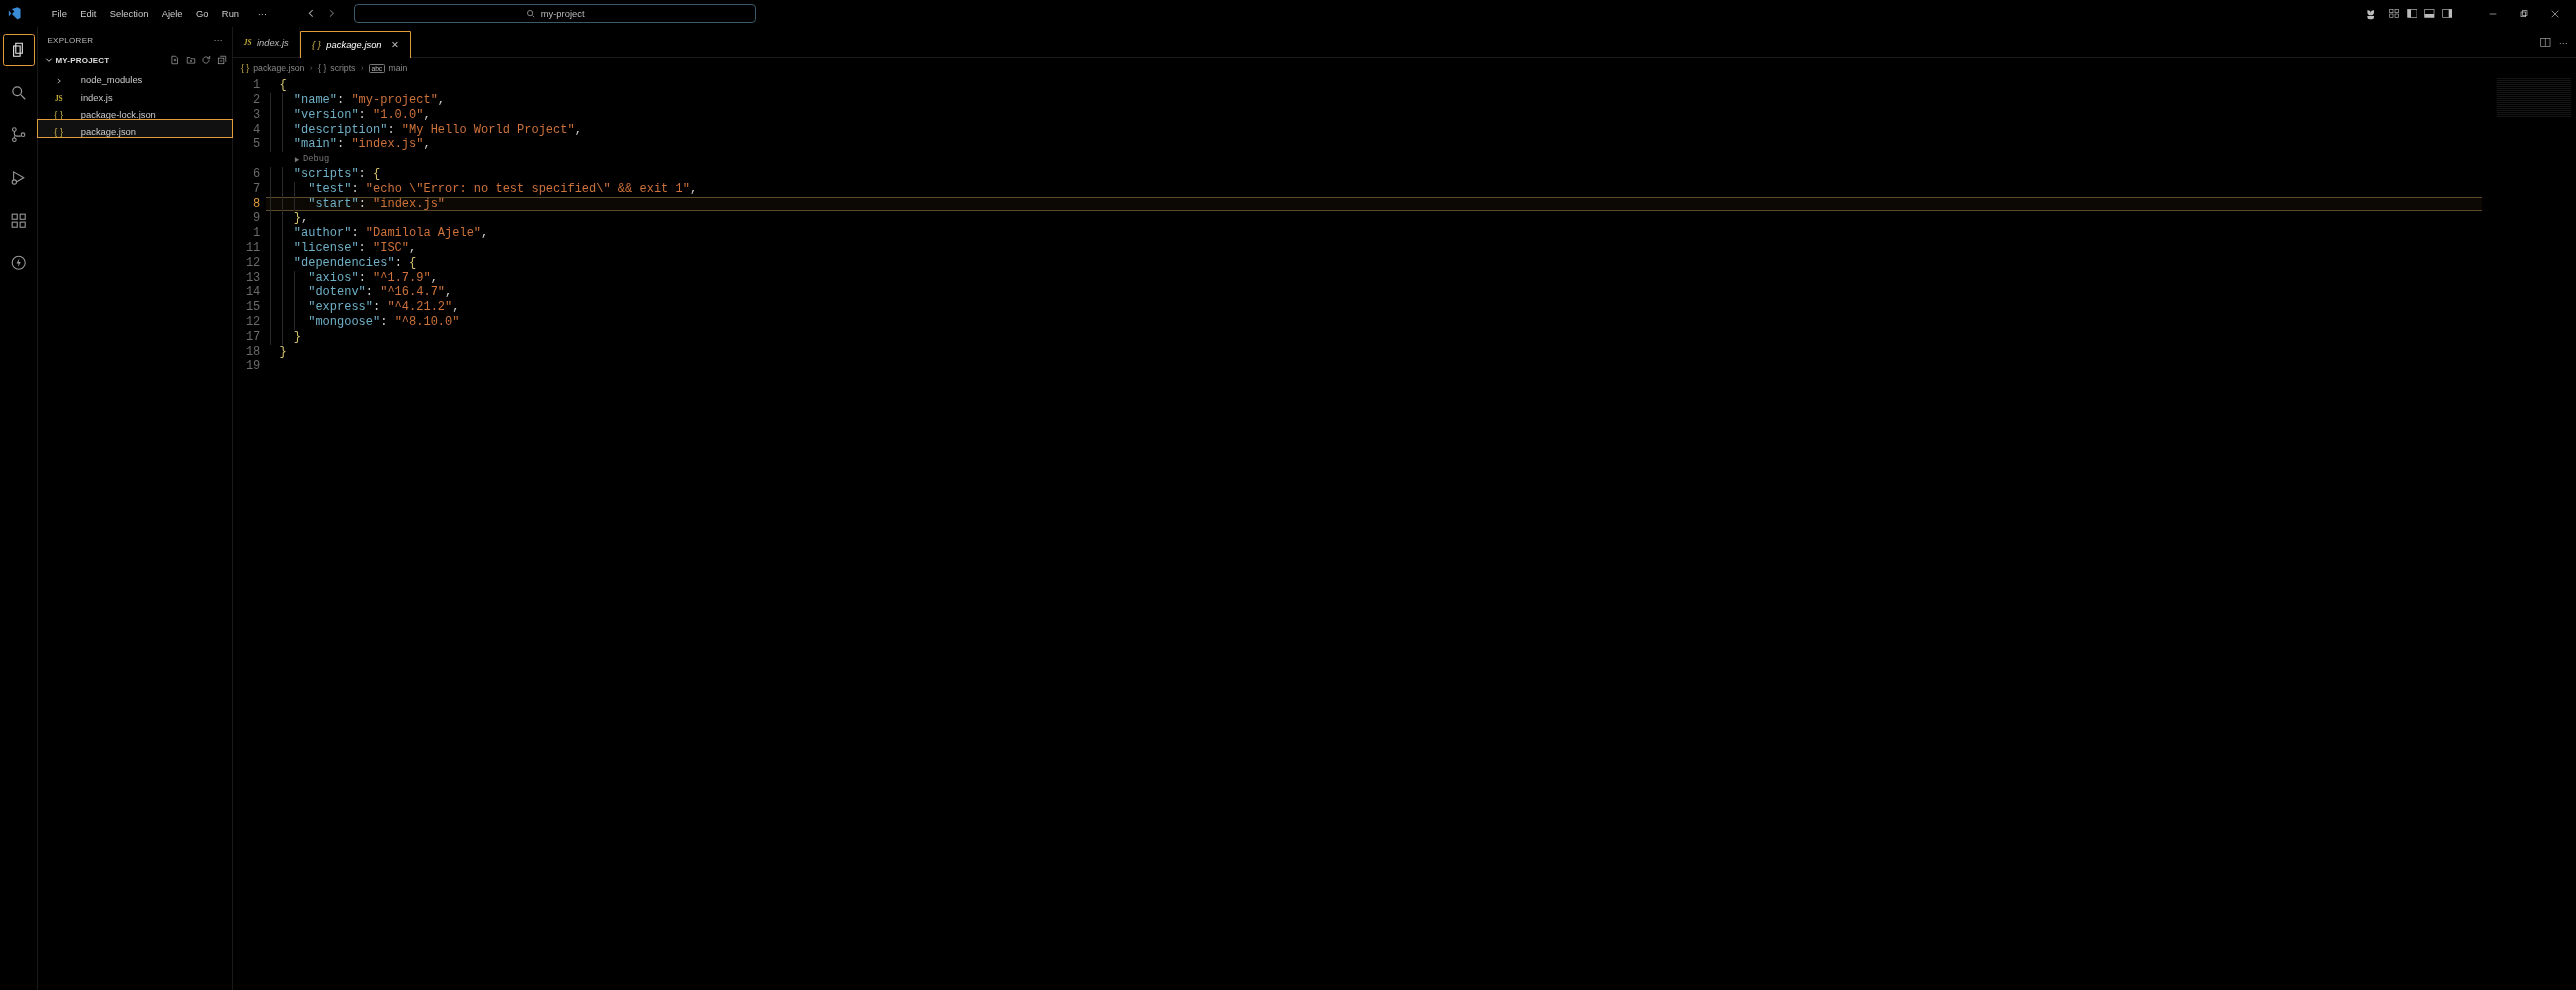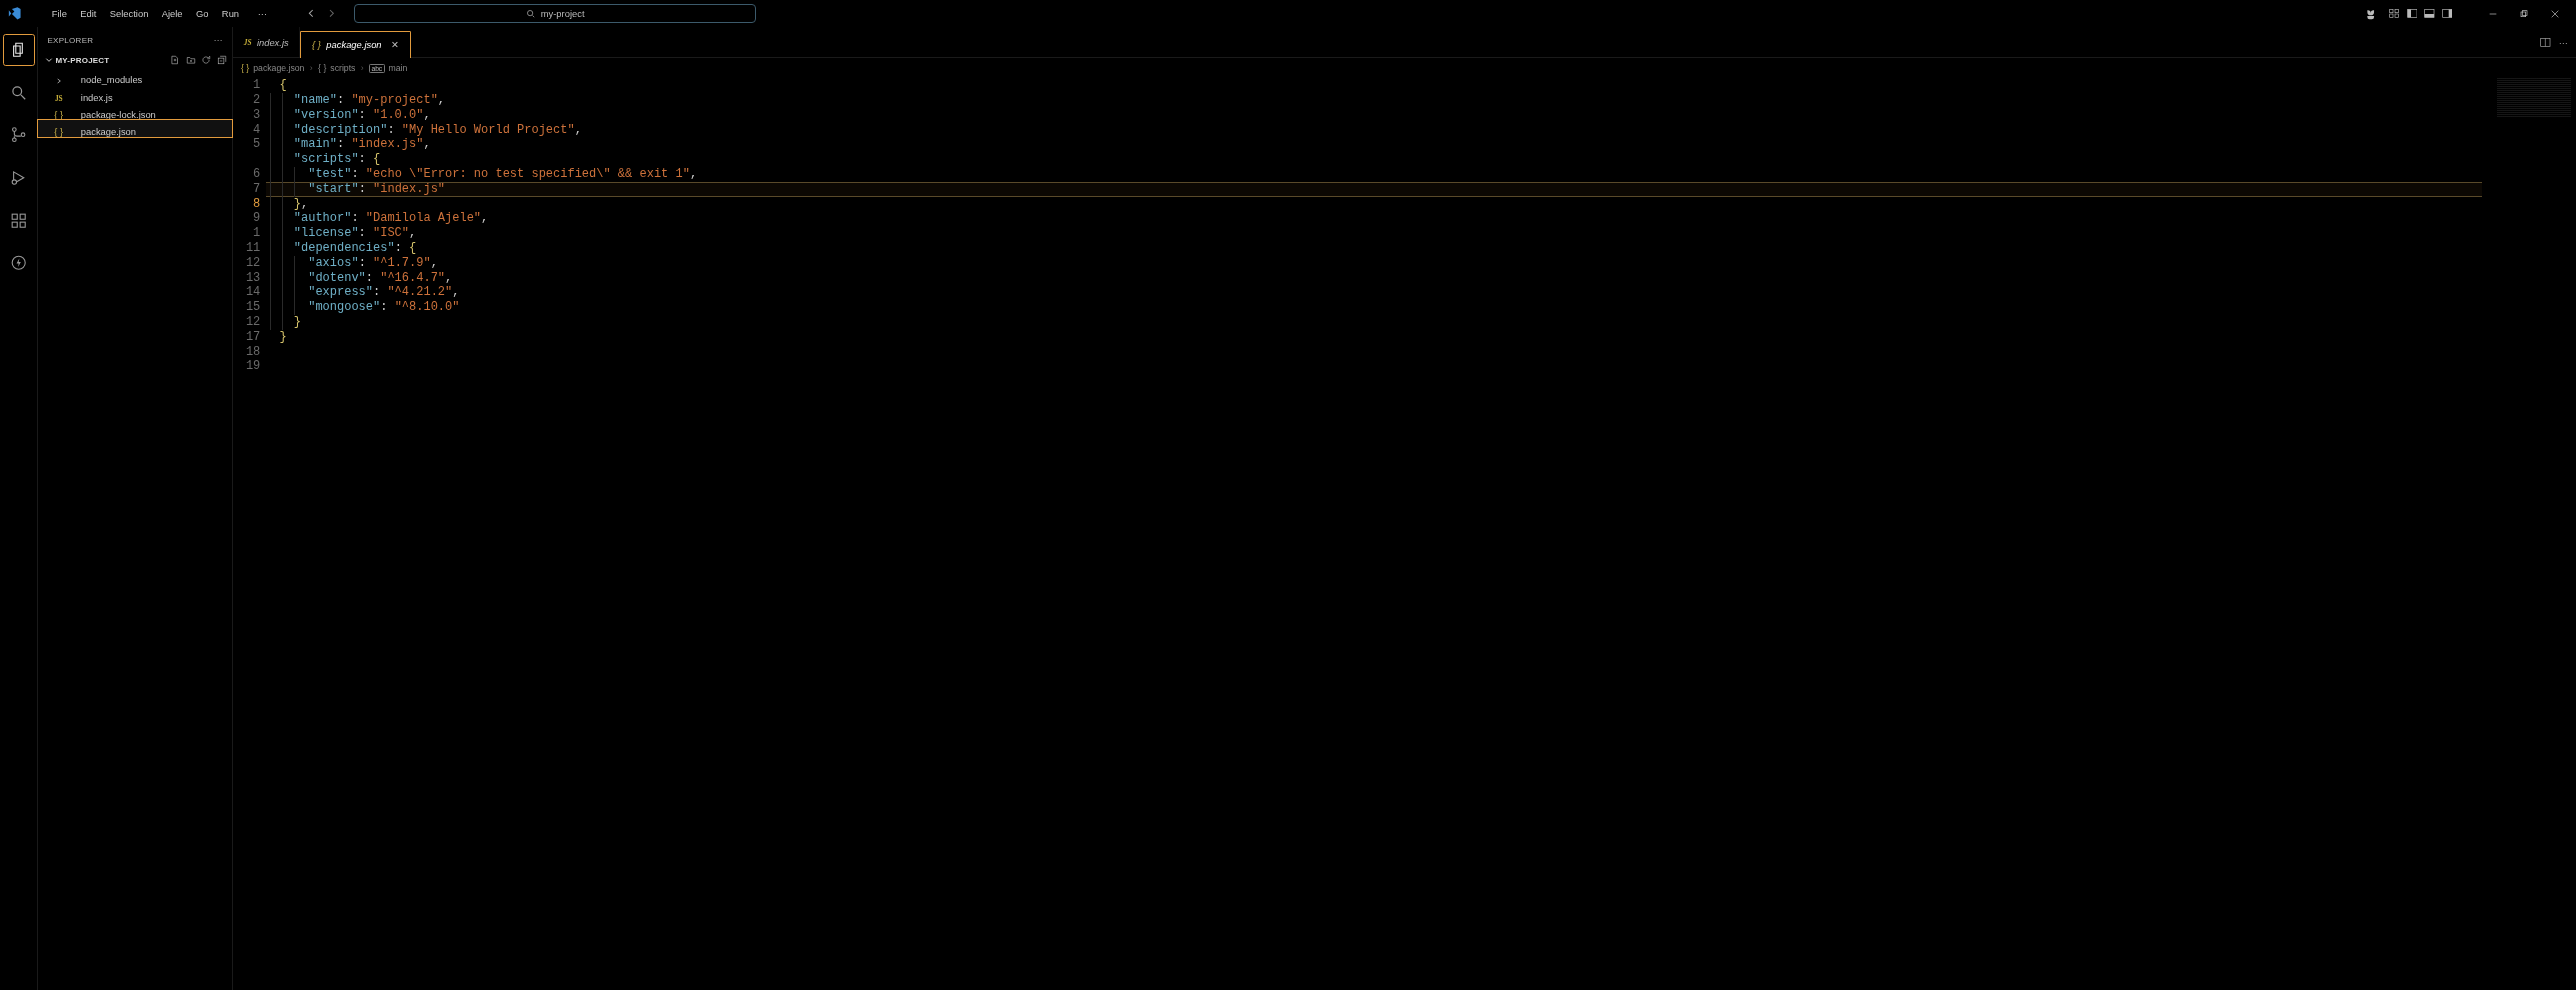--- a/index.html
+++ b/index.html
@@ -554,20 +554,26 @@
           <div>17</div>
           <div>18</div>
           <div>19</div>
         </div>
       <div class="code" id="code-host">
           <div class="code-line" style="padding-left: 9.4px;"><span style="position:relative"><span class="t-br">{</span></span></div>
           <div class="code-line" style="padding-left: 9.4px;"><span class="indent-guide ig0"></span><span class="indent-guide ig1"></span><span style="position:relative">  <span class="t-key">"name"</span><span class="t-p">: </span><span class="t-str">"my-project"</span><span class="t-p">,</span></span></div>
           <div class="code-line" style="padding-left: 9.4px;"><span class="indent-guide ig0"></span><span class="indent-guide ig1"></span><span style="position:relative">  <span class="t-key">"version"</span><span class="t-p">: </span><span class="t-str">"1.0.0"</span><span class="t-p">,</span></span></div>
           <div class="code-line" style="padding-left: 9.4px;"><span class="indent-guide ig0"></span><span class="indent-guide ig1"></span><span style="position:relative">  <span class="t-key">"description"</span><span class="t-p">: </span><span class="t-str">"My Hello World Project"</span><span class="t-p">,</span></span></div>
           <div class="code-line" style="padding-left: 9.4px;"><span class="indent-guide ig0"></span><span class="indent-guide ig1"></span><span style="position:relative">  <span class="t-key">"main"</span><span class="t-p">: </span><span class="t-str">"index.js"</span><span class="t-p">,</span></span></div>
+          <div class="codelens">
+            <svg width="7.4" height="7.4" viewBox="0 0 12 12">
+              <path d="M3 2l7 4-7 4z" fill="#777"></path>
+            </svg>
+            <span>Debug</span>
+          </div>
           <div class="code-line" style="padding-left: 9.4px;"><span class="indent-guide ig0"></span><span class="indent-guide ig1"></span><span style="position:relative">  <span class="t-key">"scripts"</span><span class="t-p">: </span><span class="t-br">{</span></span></div>
           <div class="code-line" style="padding-left: 9.4px;"><span class="indent-guide ig0"></span><span class="indent-guide ig1"></span><span class="indent-guide ig2"></span><span style="position:relative">    <span class="t-key">"test"</span><span class="t-p">: </span><span class="t-str">"echo \"Error: no test specified\" &amp;&amp; exit 1"</span><span class="t-p">,</span></span></div>
           <div class="code-line hl-line" style="padding-left: 9.4px;"><span class="indent-guide ig0"></span><span class="indent-guide ig1"></span><span class="indent-guide ig2"></span><span style="position:relative">    <span class="t-key">"start"</span><span class="t-p">: </span><span class="t-str">"index.js"</span></span></div>
           <div class="code-line" style="padding-left: 9.4px;"><span class="indent-guide ig0"></span><span class="indent-guide ig1"></span><span style="position:relative">  <span class="t-br">}</span><span class="t-p">,</span></span></div>
           <div class="code-line" style="padding-left: 9.4px;"><span class="indent-guide ig0"></span><span class="indent-guide ig1"></span><span style="position:relative">  <span class="t-key">"author"</span><span class="t-p">: </span><span class="t-str">"Damilola Ajele"</span><span class="t-p">,</span></span></div>
           <div class="code-line" style="padding-left: 9.4px;"><span class="indent-guide ig0"></span><span class="indent-guide ig1"></span><span style="position:relative">  <span class="t-key">"license"</span><span class="t-p">: </span><span class="t-str">"ISC"</span><span class="t-p">,</span></span></div>
           <div class="code-line" style="padding-left: 9.4px;"><span class="indent-guide ig0"></span><span class="indent-guide ig1"></span><span style="position:relative">  <span class="t-key">"dependencies"</span><span class="t-p">: </span><span class="t-br">{</span></span></div>
           <div class="code-line" style="padding-left: 9.4px;"><span class="indent-guide ig0"></span><span class="indent-guide ig1"></span><span class="indent-guide ig2"></span><span style="position:relative">    <span class="t-key">"axios"</span><span class="t-p">: </span><span class="t-str">"^1.7.9"</span><span class="t-p">,</span></span></div>
           <div class="code-line" style="padding-left: 9.4px;"><span class="indent-guide ig0"></span><span class="indent-guide ig1"></span><span class="indent-guide ig2"></span><span style="position:relative">    <span class="t-key">"dotenv"</span><span class="t-p">: </span><span class="t-str">"^16.4.7"</span><span class="t-p">,</span></span></div>
           <div class="code-line" style="padding-left: 9.4px;"><span class="indent-guide ig0"></span><span class="indent-guide ig1"></span><span class="indent-guide ig2"></span><span style="position:relative">    <span class="t-key">"express"</span><span class="t-p">: </span><span class="t-str">"^4.21.2"</span><span class="t-p">,</span></span></div>

